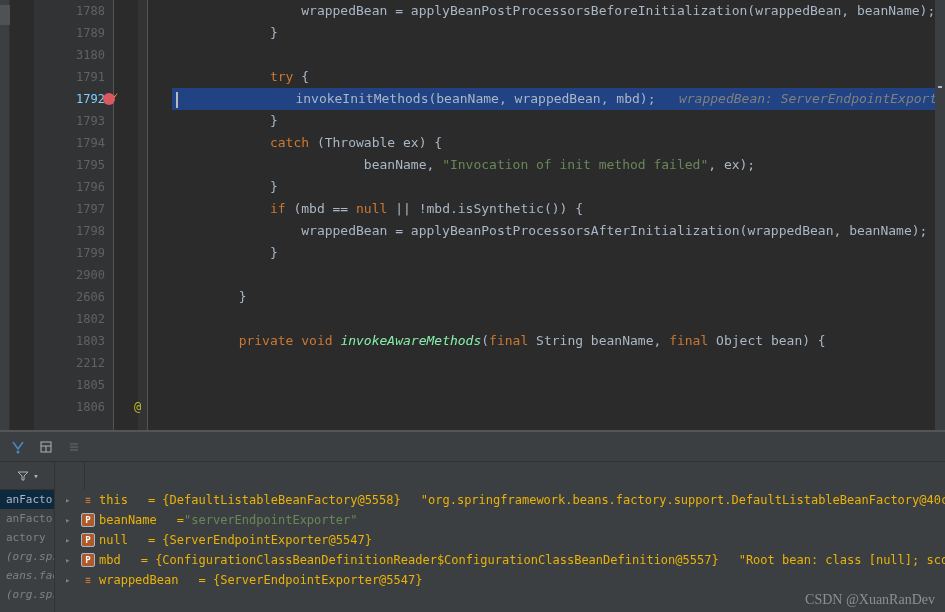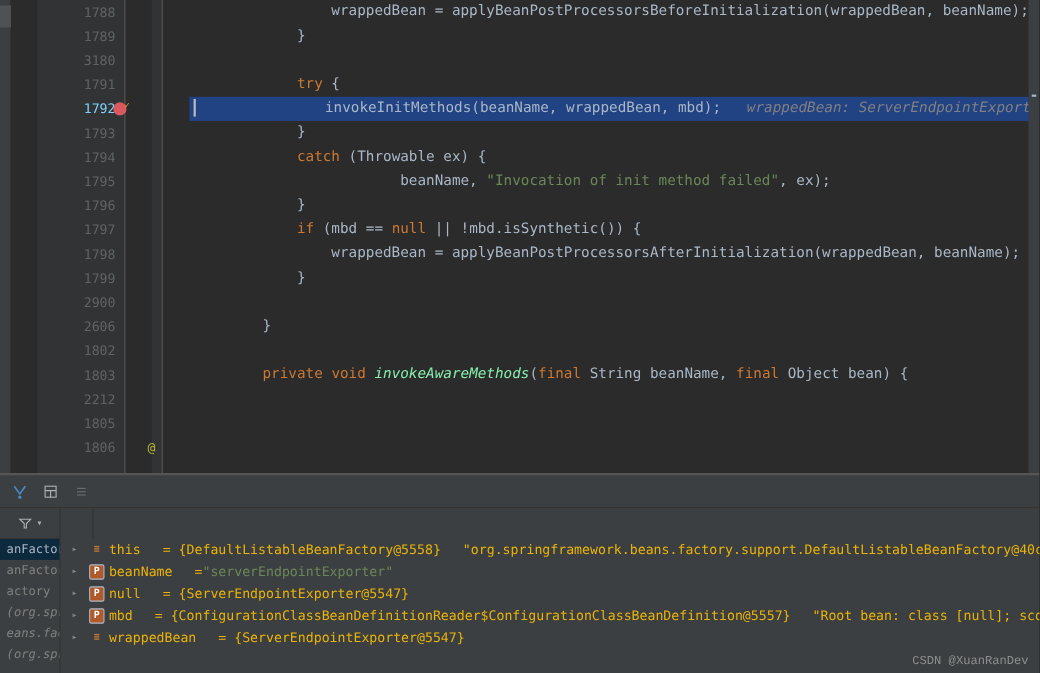--- a/index.html
+++ b/index.html
@@ -205,22 +205,22 @@
 .var-icon.dots { color: #cc7832; }
 .var-name { color: #eab308; }
 .var-eq { color: #a9b7c6; }
 .var-val { color: #eab308; padding-left: 20px; }
 .var-str { color: #6a8759; }
 .watermark {
   position: absolute;
   right: 10px;
   bottom: 4px;
   color: #b8b8b8;
-  font-size: 11px;
-  font-family: Liberation Mono, monospace;
+  font-size: 14px;
+  font-family: Liberation Serif, serif;
   opacity: 0.65;
 }
 .minimap {
   position: absolute;
   right: 0;
   top: 0;
   width: 10px;
   height: 100%;
   background: #3c3f41;
 }

